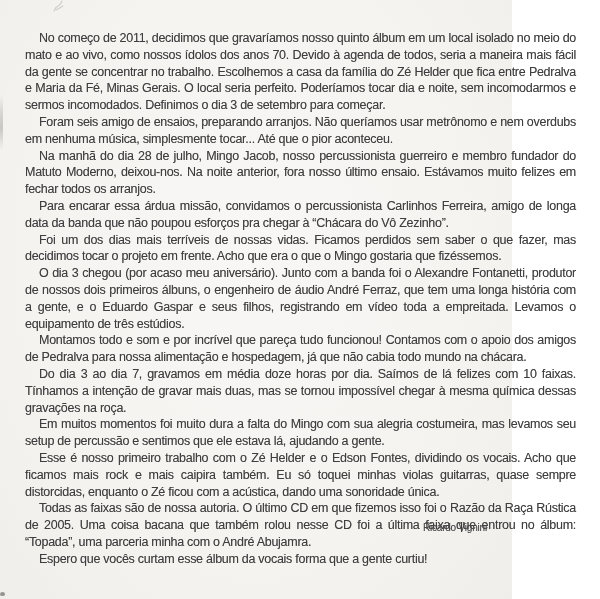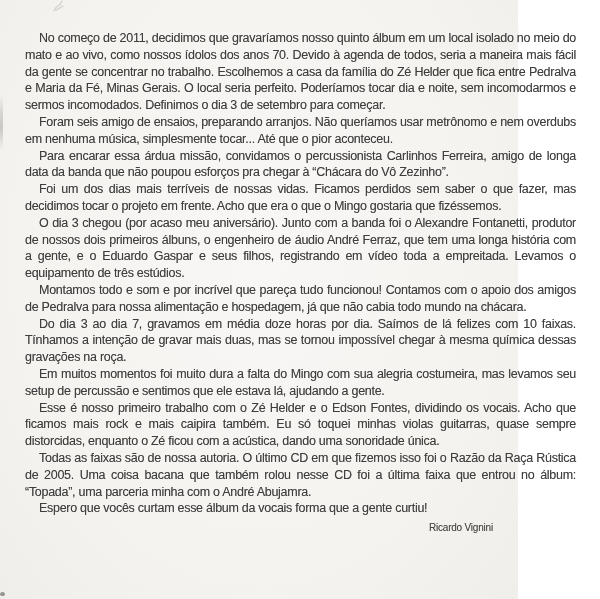--- a/index.html
+++ b/index.html
@@ -10,21 +10,20 @@
     width: 600px;
     height: 599px;
     overflow: hidden;
     font-family: "Liberation Sans", sans-serif;
   }
   .page {
     position: relative;
     width: 512px;
     height: 599px;
     background: radial-gradient(ellipse at 50% 42%, #f8f7f5 0%, #f4f3f0 65%, #efeeeb 100%);
-    padding-left: 6px;
   }
   .text-block {
     position: absolute;
     left: 25px;
     top: 30px;
     width: 551px;
     color: #3e3e3e;
     font-size: 12.5px;
     line-height: 16.8px;
     letter-spacing: -0.28px;
@@ -82,20 +81,21 @@
 
   <svg class="artifact-top-squiggle" viewBox="0 0 18 13" xmlns="http://www.w3.org/2000/svg" aria-hidden="true">
     <path d="M4,11 C7,3 9,9 12,1 M6,10 L13,6" fill="none" stroke="#b3b0ac" stroke-width="1.1" stroke-linecap="round"></path>
   </svg>
 
   <div class="artifact-left-streak"></div>
 
   <main class="text-block">
     <p>No começo de 2011, decidimos que gravaríamos nosso quinto álbum em um local isolado no meio do mato e ao vivo, como nossos ídolos dos anos 70. Devido à agenda de todos, seria a maneira mais fácil da gente se concentrar no trabalho. Escolhemos a casa da família do Zé Helder que fica entre Pedralva e Maria da Fé, Minas Gerais. O local seria perfeito. Poderíamos tocar dia e noite, sem incomodarmos e sermos incomodados. Definimos o dia 3 de setembro para começar.</p>
     <p>Foram seis amigo de ensaios, preparando arranjos. Não queríamos usar metrônomo e nem overdubs em nenhuma música, simplesmente tocar... Até que o pior aconteceu.</p>
+    <p>Na manhã do dia 28 de julho, Mingo Jacob, nosso percussionista guerreiro e membro fundador do Matuto Moderno, deixou-nos. Na noite anterior, fora nosso último ensaio. Estávamos muito felizes em fechar todos os arranjos.</p>
     <p>Para encarar essa árdua missão, convidamos o percussionista Carlinhos Ferreira, amigo de longa data da banda que não poupou esforços pra chegar à “Chácara do Vô Zezinho”.</p>
     <p>Foi um dos dias mais terríveis de nossas vidas. Ficamos perdidos sem saber o que fazer, mas decidimos tocar o projeto em frente. Acho que era o que o Mingo gostaria que fizéssemos.</p>
     <p>O dia 3 chegou (por acaso meu aniversário). Junto com a banda foi o Alexandre Fontanetti, produtor de nossos dois primeiros álbuns, o engenheiro de áudio André Ferraz, que tem uma longa história com a gente, e o Eduardo Gaspar e seus filhos, registrando em vídeo toda a empreitada. Levamos o equipamento de três estúdios.</p>
     <p>Montamos todo e som e por incrível que pareça tudo funcionou! Contamos com o apoio dos amigos de Pedralva para nossa alimentação e hospedagem, já que não cabia todo mundo na chácara.</p>
     <p>Do dia 3 ao dia 7, gravamos em média doze horas por dia. Saímos de lá felizes com 10 faixas. Tínhamos a intenção de gravar mais duas, mas se tornou impossível chegar à mesma química dessas gravações na roça.</p>
     <p>Em muitos momentos foi muito dura a falta do Mingo com sua alegria costumeira, mas levamos seu setup de percussão e sentimos que ele estava lá, ajudando a gente.</p>
     <p>Esse é nosso primeiro trabalho com o Zé Helder e o Edson Fontes, dividindo os vocais. Acho que ficamos mais rock e mais caipira também. Eu só toquei minhas violas guitarras, quase sempre distorcidas, enquanto o Zé ficou com a acústica, dando uma sonoridade única.</p>
     <p>Todas as faixas são de nossa autoria. O último CD em que fizemos isso foi o Razão da Raça Rústica de 2005. Uma coisa bacana que também rolou nesse CD foi a última faixa que entrou no álbum: “Topada”, uma parceria minha com o André Abujamra.</p>
     <p>Espero que vocês curtam esse álbum da vocais forma que a gente curtiu!</p>
   </main>

